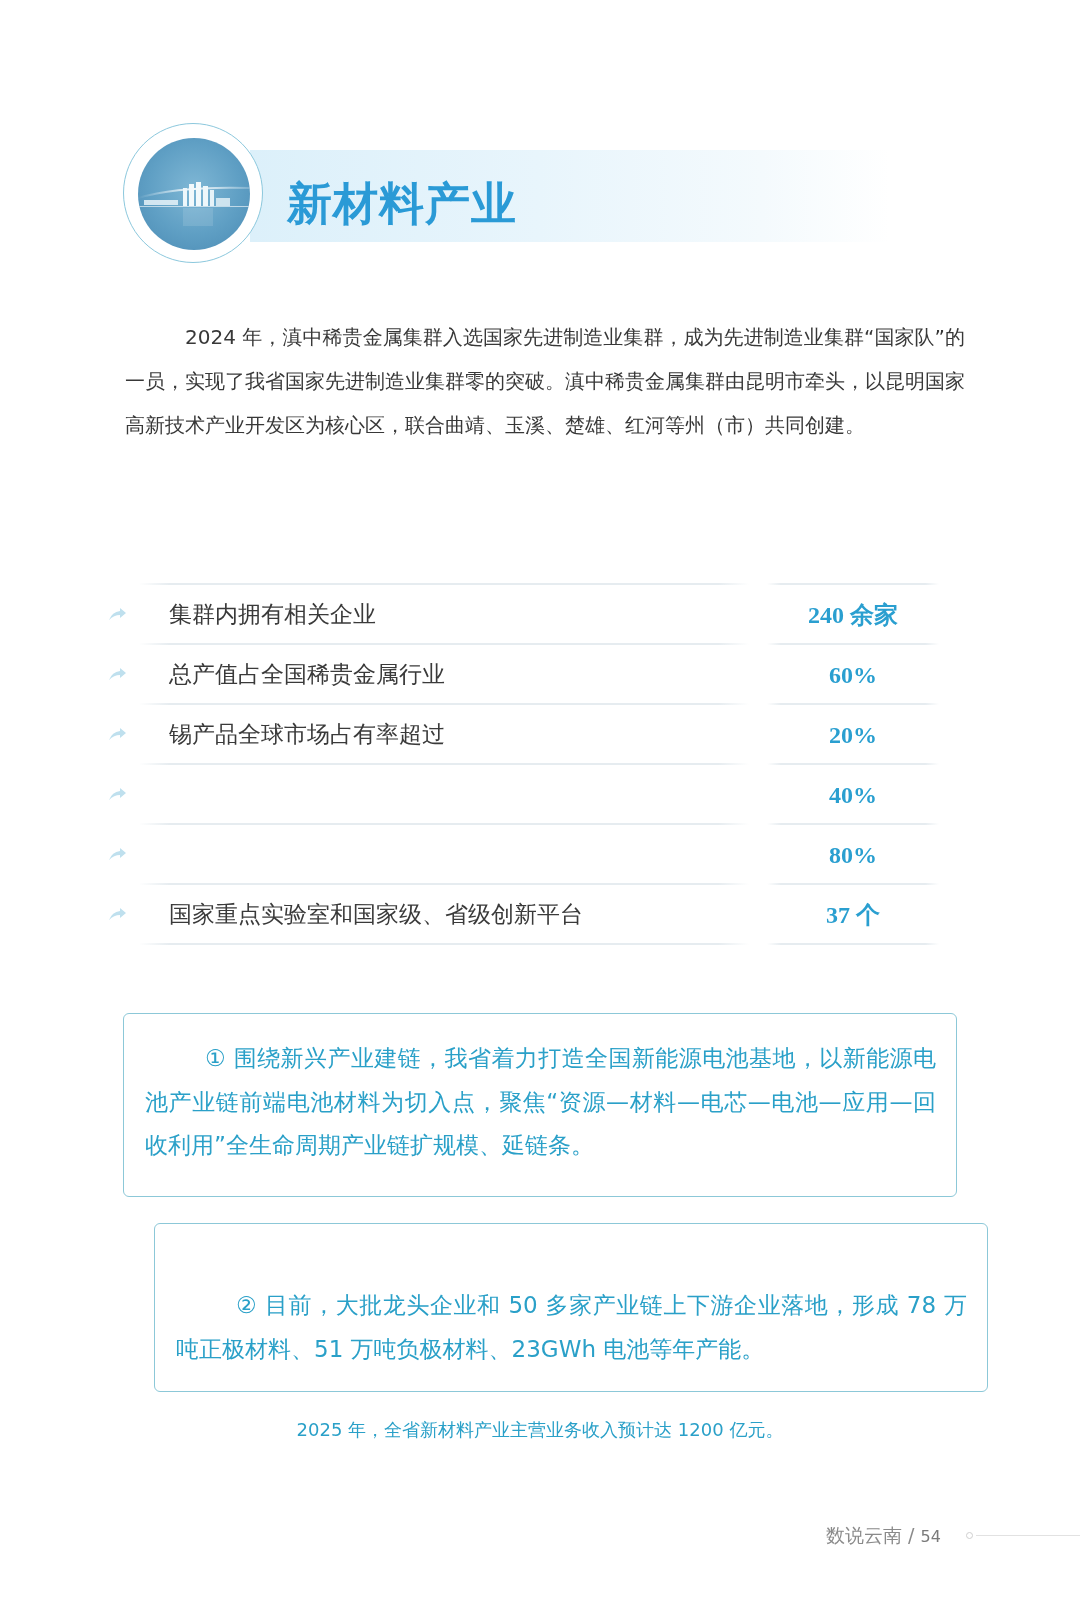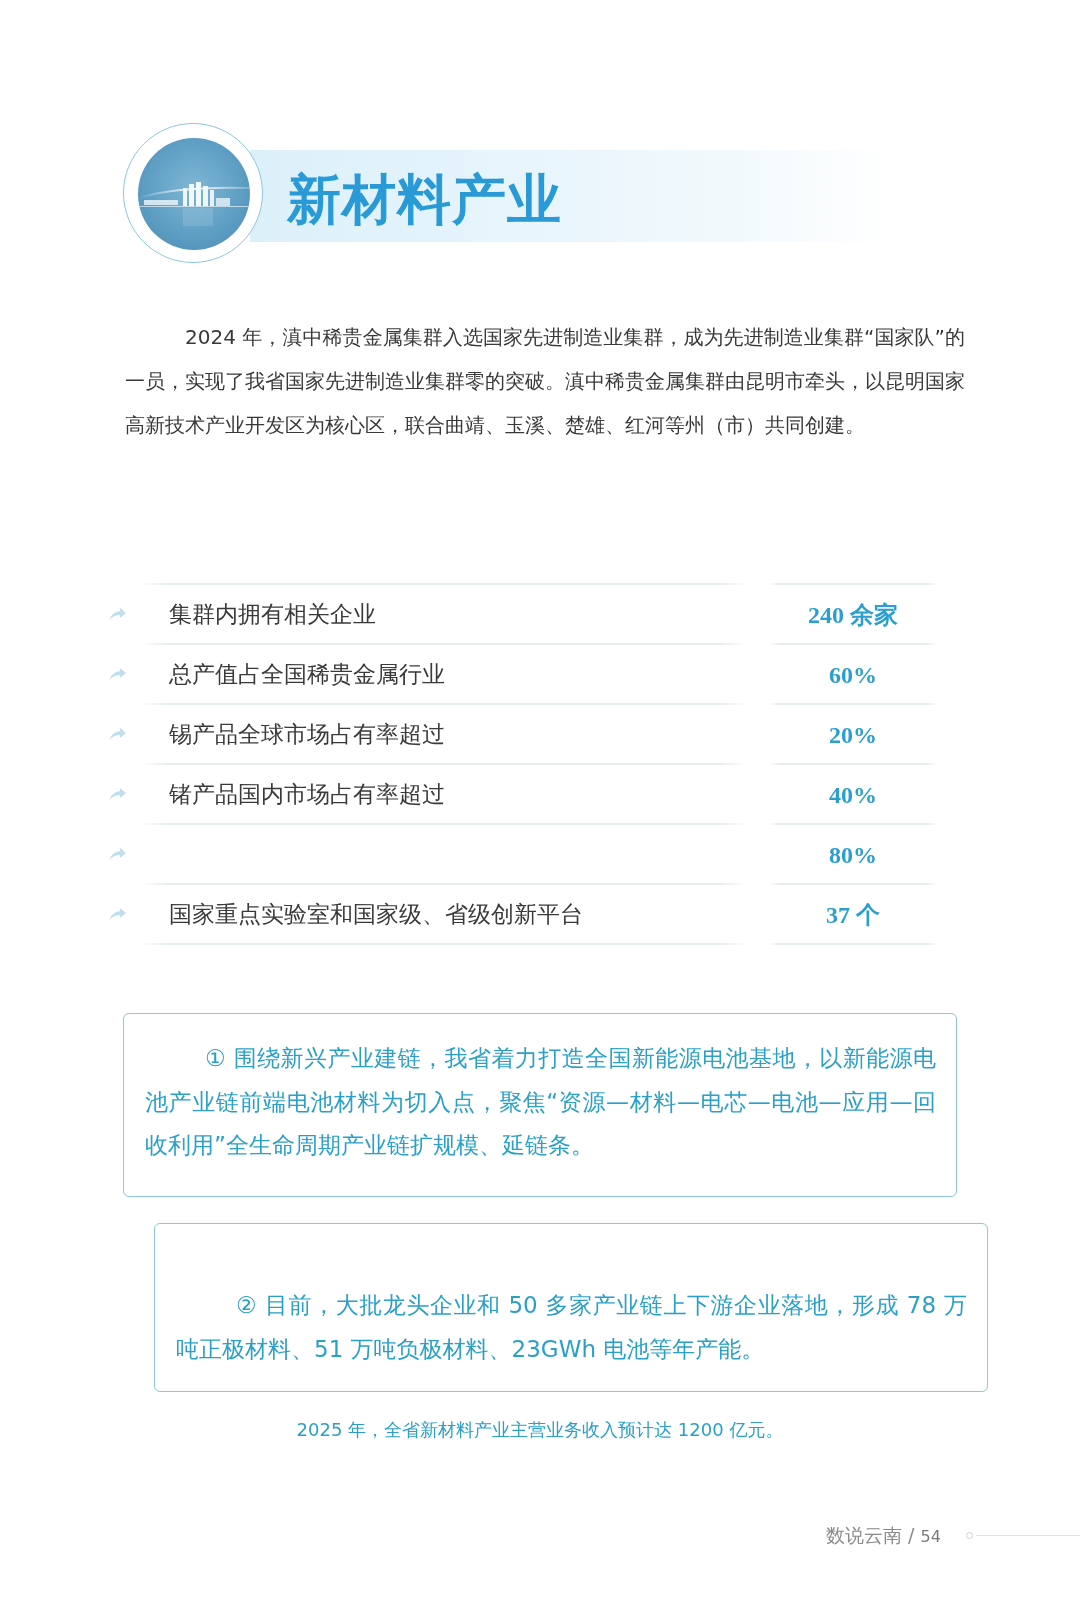--- a/index.html
+++ b/index.html
@@ -17,23 +17,23 @@
     border-radius: 50%; background: #ffffff; border: 1.5px solid #8cc8dd;
     box-sizing: border-box;
   }
   .emblem {
     position: absolute; left: 138px; top: 138px; width: 112px; height: 112px; border-radius: 50%;
     background: radial-gradient(circle at 50% 45%, #7fb7d5 0%, #5f9fc4 55%, #4a8ab3 100%);
     overflow: hidden;
   }
   .emblem svg { position: absolute; left: 0; top: 0; }
   .title {
-    position: absolute; left: 287px; top: 169px; height: 60px; line-height: 60px;
-    font-family: Liberation Sans, sans-serif; font-weight: bold;
-    font-size: 54px; color: #2a9ad6; letter-spacing: 1px; white-space: nowrap;
+    position: absolute; left: 287px; top: 178px; height: 60px; line-height: 60px;
+    font-family: Liberation Mono, monospace; font-weight: bold;
+    font-size: 45px; color: #2a9ad6; letter-spacing: 1px; white-space: nowrap;
   }
   
   .intro {
     position: absolute; left: 125px; top: 315px; width: 840px;
     font-size: 20px; line-height: 44px; color: #383838; text-indent: 60px;
     text-align: justify; margin: 0;
   }
   
   .stats { position: absolute; left: 104px; top: 583px; width: 840px; font-family: Liberation Serif, serif; }
   .stat-row { position: relative; height: 60px; }
@@ -134,21 +134,20 @@
     <svg class="stat-icon" viewBox="0 0 22 18">
         <path d="M3 15 Q6 7 14 6 L14 3 L20 8 L14 13 L14 10 Q8 10 3 15 Z" fill="#bfe0ee"></path>
       </svg>
     <span class="stat-label">锡产品全球市场占有率超过</span>
     <span class="stat-value">20%</span>
   </div>
   <div class="stat-row">
     <svg class="stat-icon" viewBox="0 0 22 18">
         <path d="M3 15 Q6 7 14 6 L14 3 L20 8 L14 13 L14 10 Q8 10 3 15 Z" fill="#bfe0ee"></path>
       </svg>
-    <span class="stat-label">锗产品国内市场占有率超过</span>
     <span class="stat-value">40%</span>
   </div>
   <div class="stat-row">
     <svg class="stat-icon" viewBox="0 0 22 18">
         <path d="M3 15 Q6 7 14 6 L14 3 L20 8 L14 13 L14 10 Q8 10 3 15 Z" fill="#bfe0ee"></path>
       </svg>
     <span class="stat-value">80%</span>
   </div>
   <div class="stat-row">
     <svg class="stat-icon" viewBox="0 0 22 18">

